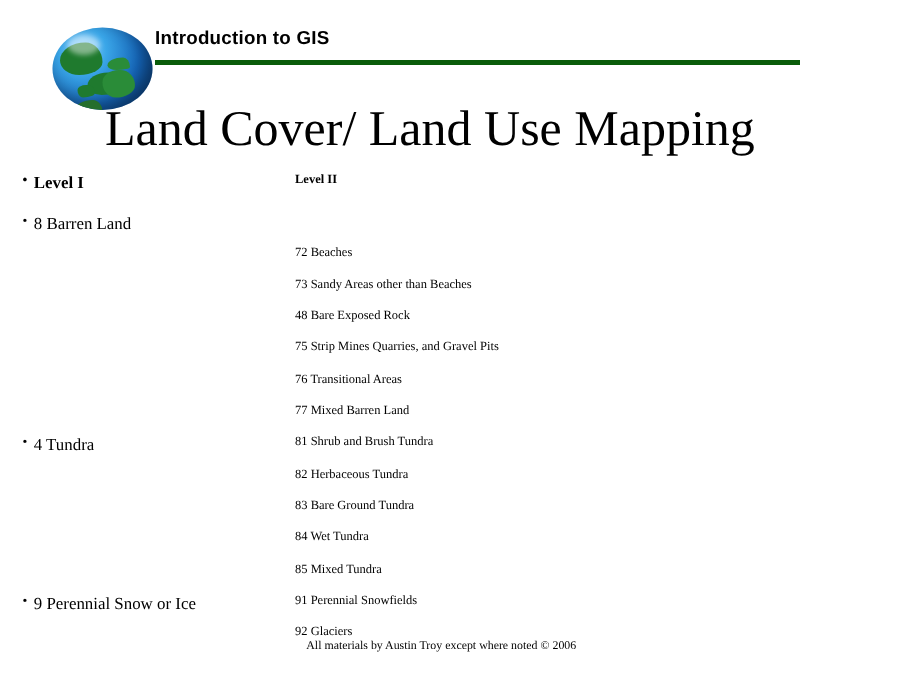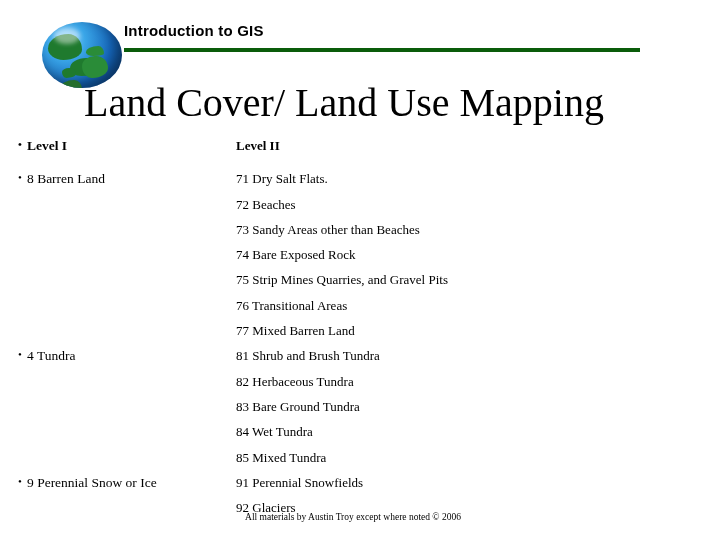--- a/index.html
+++ b/index.html
@@ -120,21 +120,21 @@
     position: absolute;
     left: 18px;
     width: 210px;
     font-size: 13.5px;
     color: #000000;
   }
   .col-right {
     position: absolute;
     left: 236px;
     width: 460px;
-    font-size: 13px;
+    font-size: 10px;
     color: #000000;
   }
   .hdr {
     font-weight: bold;
   }
   .bullet-item {
     position: relative;
     padding-left: 9px;
   }
   .bullet-item .bullet-dot {
@@ -183,36 +183,35 @@
     </div>
     <div class="col-right hdr">Level II</div>
   </div>
 
   <div style="height:8px"></div>
 
   <div class="row">
     <div class="col-left">
       <span class="bullet-item"><span class="bullet-dot">•</span><span>8 Barren Land</span></span>
     </div>
-    <div class="col-right">71 Dry Salt Flats.</div>
   </div>
 
   <div class="row">
     <div class="col-left"></div>
     <div class="col-right">72 Beaches</div>
   </div>
 
   <div class="row">
     <div class="col-left"></div>
     <div class="col-right">73 Sandy Areas other than Beaches</div>
   </div>
 
   <div class="row">
     <div class="col-left"></div>
-    <div class="col-right">74 Bare Exposed Rock</div>
+    <div class="col-right">48 Bare Exposed Rock</div>
   </div>
 
   <div class="row">
     <div class="col-left"></div>
     <div class="col-right">75 Strip Mines Quarries, and Gravel Pits</div>
   </div>
 
   <div class="row">
     <div class="col-left"></div>
     <div class="col-right">76 Transitional Areas</div>

